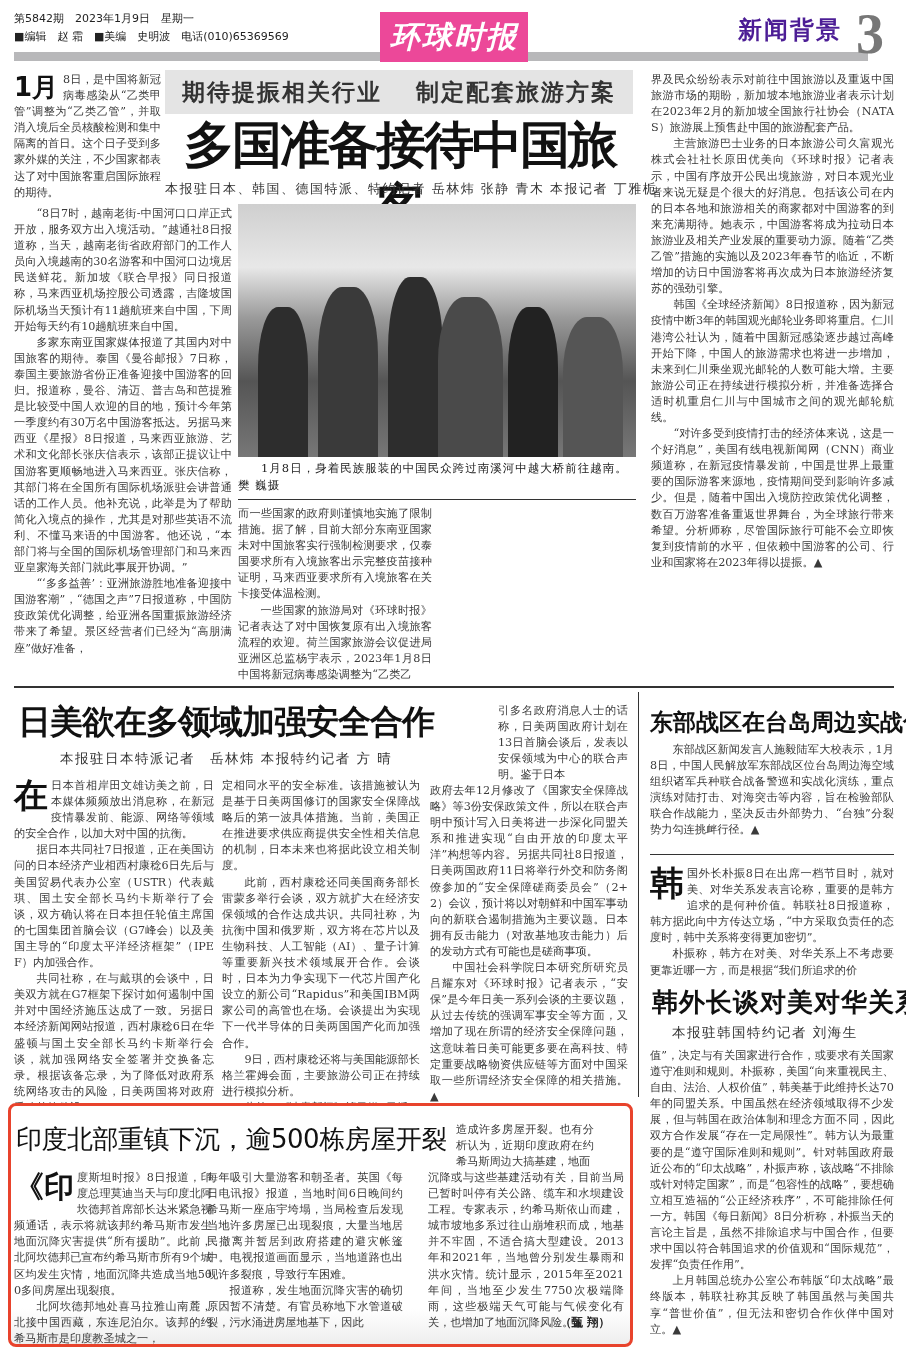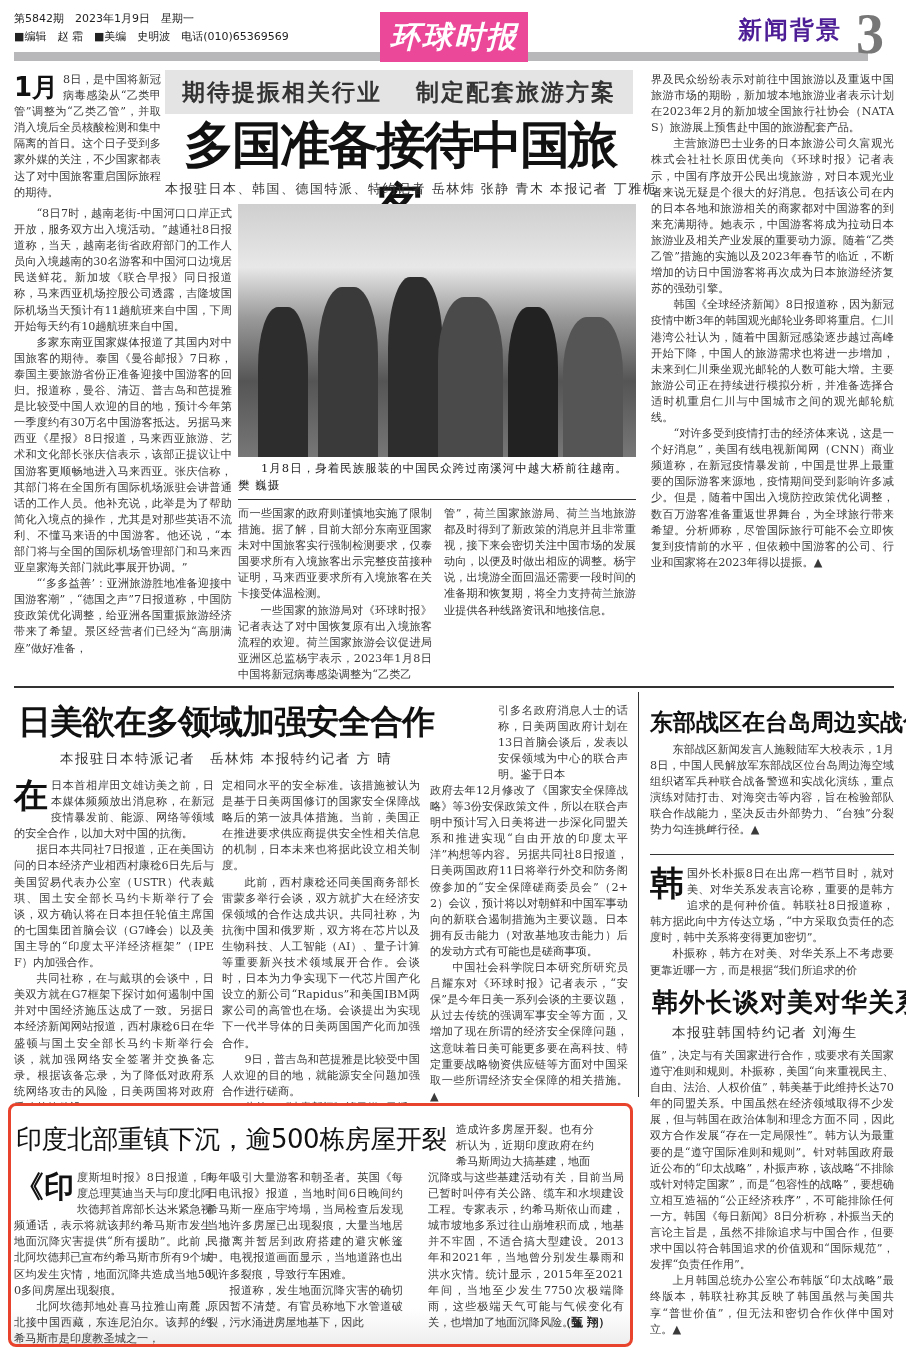--- a/index.html
+++ b/index.html
@@ -68,42 +68,41 @@
   <div class="fig" style="left:325px;width:60px;height:140px;background:#555"></div>
 </div>
 <div class="abs caption">1月8日，身着民族服装的中国民众跨过南溪河中越大桥前往越南。樊 巍摄</div>
 <div class="abs rule" style="left:238px;top:499px;width:398px;height:1px"></div>
 
 <div class="abs p" style="left:238px;top:506px;width:194px">
   <p class="ni">而一些国家的政府则谨慎地实施了限制措施。据了解，目前大部分东南亚国家未对中国旅客实行强制检测要求，仅泰国要求所有入境旅客出示完整疫苗接种证明，马来西亚要求所有入境旅客在关卡接受体温检测。</p>
   <p>一些国家的旅游局对《环球时报》记者表达了对中国恢复原有出入境旅客流程的欢迎。荷兰国家旅游会议促进局亚洲区总监杨宇表示，2023年1月8日中国将新冠病毒感染调整为“乙类乙</p>
 </div>
 <div class="abs p" style="left:444px;top:506px;width:192px">
-  <p class="ni">管”，荷兰国家旅游局、荷兰当地旅游都及时得到了新政策的消息并且非常重视，接下来会密切关注中国市场的发展动向，以便及时做出相应的调整。杨宇说，出境游全面回温还需要一段时间的准备期和恢复期，将全力支持荷兰旅游业提供各种线路资讯和地接信息。</p>
 </div>
 <div class="abs p" style="left:651px;top:72px;width:243px">
   <p class="ni">界及民众纷纷表示对前往中国旅游以及重返中国旅游市场的期盼，新加坡本地旅游业者表示计划在2023年2月的新加坡全国旅行社协会（NATAS）旅游展上预售赴中国的旅游配套产品。</p>
   <p>主营旅游巴士业务的日本旅游公司久富观光株式会社社长原田优美向《环球时报》记者表示，中国有序放开公民出境旅游，对日本观光业者来说无疑是个很大的好消息。包括该公司在内的日本各地和旅游相关的商家都对中国游客的到来充满期待。她表示，中国游客将成为拉动日本旅游业及相关产业发展的重要动力源。随着“乙类乙管”措施的实施以及2023年春节的临近，不断增加的访日中国游客将再次成为日本旅游经济复苏的强劲引擎。</p>
   <p>韩国《全球经济新闻》8日报道称，因为新冠疫情中断3年的韩国观光邮轮业务即将重启。仁川港湾公社认为，随着中国新冠感染逐步越过高峰开始下降，中国人的旅游需求也将进一步增加，未来到仁川乘坐观光邮轮的人数可能大增。主要旅游公司正在持续进行模拟分析，并准备选择合适时机重启仁川与中国城市之间的观光邮轮航线。</p>
   <p>“对许多受到疫情打击的经济体来说，这是一个好消息”，美国有线电视新闻网（CNN）商业频道称，在新冠疫情暴发前，中国是世界上最重要的国际游客来源地，疫情期间受到影响许多减少。但是，随着中国出入境防控政策优化调整，数百万游客准备重返世界舞台，为全球旅行带来希望。分析师称，尽管国际旅行可能不会立即恢复到疫情前的水平，但依赖中国游客的公司、行业和国家将在2023年得以提振。▲</p>
 </div>
 
 <div class="abs rule" style="left:14px;top:686px;width:880px"></div>
 
 <div class="abs h2" style="left:18px;top:700px">日美欲在多领域加强安全合作</div>
 <div class="abs byline" style="left:60px;top:750px">本报驻日本特派记者　岳林炜 本报特约记者 方 晴</div>
 <div class="abs p" style="left:14px;top:778px;width:200px">
   <p class="ni"><span class="dropcap-2">在</span><span>日本首相岸田文雄访美之前，日本媒体频频放出消息称，在新冠疫情暴发前、能源、网络等领域的安全合作，以加大对中国的抗衡。</span></p>
   <p>据日本共同社7日报道，正在美国访问的日本经济产业相西村康稔6日先后与美国贸易代表办公室（USTR）代表戴琪、国土安全部长马约卡斯举行了会谈，双方确认将在日本担任轮值主席国的七国集团首脑会议（G7峰会）以及美国主导的“印度太平洋经济框架”（IPEF）内加强合作。</p>
   <p>共同社称，在与戴琪的会谈中，日美双方就在G7框架下探讨如何遏制中国并对中国经济施压达成了一致。另据日本经济新闻网站报道，西村康稔6日在华盛顿与国土安全部长马约卡斯举行会谈，就加强网络安全签署并交换备忘录。根据该备忘录，为了降低对政府系统网络攻击的风险，日美两国将对政府采购的软件设</p>
 </div>
 <div class="abs p" style="left:222px;top:778px;width:198px">
   <p class="ni">定相同水平的安全标准。该措施被认为是基于日美两国修订的国家安全保障战略后的第一波具体措施。当前，美国正在推进要求供应商提供安全性相关信息的机制，日本未来也将据此设立相关制度。</p>
   <p>此前，西村康稔还同美国商务部长雷蒙多举行会谈，双方就扩大在经济安保领域的合作达成共识。共同社称，为抗衡中国和俄罗斯，双方将在芯片以及生物科技、人工智能（AI）、量子计算等重要新兴技术领域展开合作。会谈时，日本为力争实现下一代芯片国产化设立的新公司“Rapidus”和美国IBM两家公司的高管也在场。会谈提出为实现下一代半导体的日美两国国产化而加强合作。</p>
-  <p>9日，普吉岛和芭提雅是比较受中国人欢迎的目的地，就能源安全问题加强合作进行磋商。</p>
+  <p>9日，西村康稔还将与美国能源部长格兰霍姆会面，主要旅游公司正在持续进行模拟分析。</p>
   <p>此外，《读卖新闻》等日媒8日援</p>
 </div>
 <div class="abs p" style="left:498px;top:703px;width:130px">
   <p class="ni">引多名政府消息人士的话称，日美两国政府计划在13日首脑会谈后，发表以安保领域为中心的联合声明。鉴于日本</p>
 </div>
 <div class="abs p" style="left:430px;top:783px;width:198px">
   <p class="ni">政府去年12月修改了《国家安全保障战略》等3份安保政策文件，所以在联合声明中预计写入日美将进一步深化同盟关系和推进实现“自由开放的印度太平洋”构想等内容。另据共同社8日报道，日美两国政府11日将举行外交和防务阁僚参加的“安全保障磋商委员会”（2+2）会议，预计将以对朝鲜和中国军事动向的新联合遏制措施为主要议题。日本拥有反击能力（对敌基地攻击能力）后的发动方式有可能也是磋商事项。</p>
   <p>中国社会科学院日本研究所研究员吕耀东对《环球时报》记者表示，“安保”是今年日美一系列会谈的主要议题，从过去传统的强调军事安全等方面，又增加了现在所谓的经济安全保障问题，这意味着日美可能更多要在高科技、特定重要战略物资供应链等方面对中国采取一些所谓经济安全保障的相关措施。▲</p>
 </div>
 

